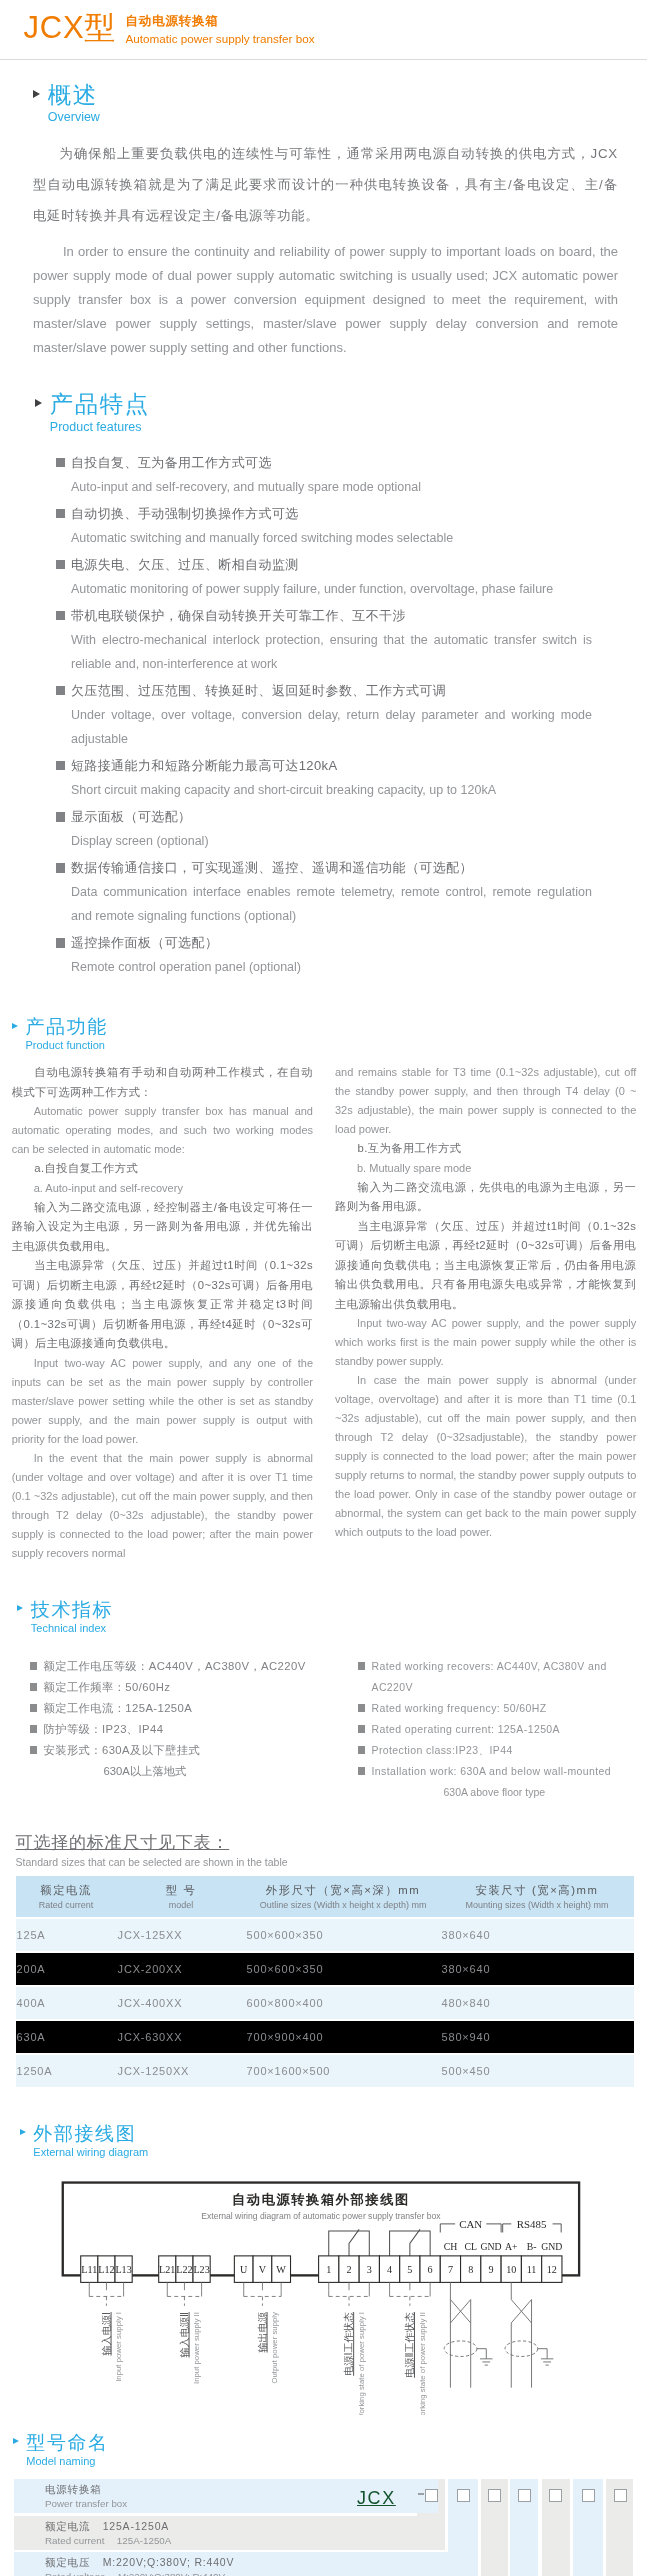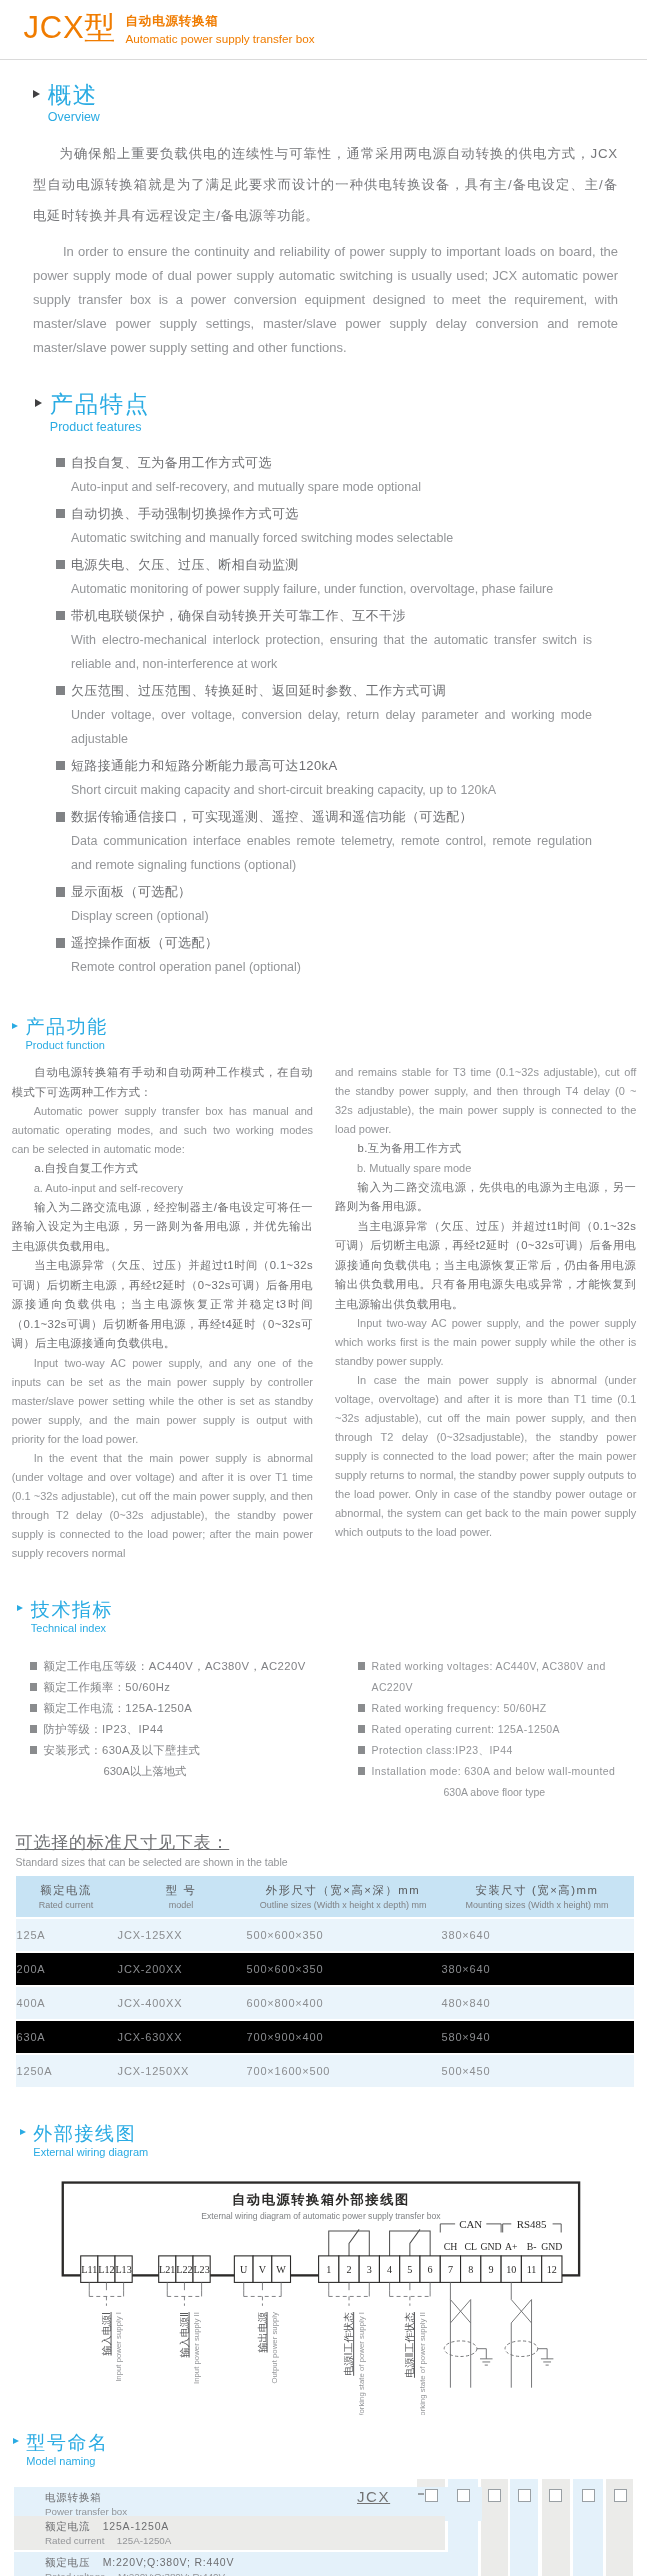--- a/index.html
+++ b/index.html
@@ -67,21 +67,21 @@
   
   .nam{margin:14px 0 0 12.5px;}
   .ndiag{position:relative;margin:12.5px 0 0 14px;width:620px;height:292px;}
   .nrow{position:absolute;left:0;height:34px;}
   .nstrip{position:absolute;top:0;}
   .nb{background:#e4f1fa;}
   .ng{background:#ebebe9;}
   .nrow .rcn{margin:3.9px 0 0.8px 31px;font-size:10.5px;color:#6d6e71;letter-spacing:0.8px;}
   .nrow .ren{margin:0 0 0 31px;font-size:9.8px;color:#939598;}
   .nrow .lab{margin-right:12.5px;}
-  .jcxline{position:absolute;top:9.4px;left:343px;font-size:15px;color:#737373;letter-spacing:1.6px;text-decoration:underline;}
+  .jcxline{position:absolute;top:9.4px;left:343px;font-size:18px;color:#14532d;letter-spacing:1.6px;text-decoration:underline;}
   .slot{position:absolute;top:10px;width:11px;height:11px;border:1.6px solid #9aa0a4;background:#fff;}
   .dash{position:absolute;top:14px;left:404px;width:6.2px;height:1.6px;background:#9aa0a4;}
 </style>
 </head>
 <body>
 
 <div class="page">
 
   <div class="hdr">
     <div class="model">JCX型</div>
@@ -150,30 +150,30 @@
       <div class="feat">
           <div class="cnl">
             <span class="sqb"></span>
             <span>短路接通能力和短路分断能力最高可达120kA</span>
           </div>
           <div class="en">Short circuit making capacity and short-circuit breaking capacity, up to 120kA</div>
         </div>
       <div class="feat">
           <div class="cnl">
             <span class="sqb"></span>
+            <span>显示面板（可选配）</span>
+          </div>
+          <div class="en">Display screen (optional)</div>
+        </div>
+      <div class="feat">
+          <div class="cnl">
+            <span class="sqb"></span>
             <span>数据传输通信接口，可实现遥测、遥控、遥调和遥信功能（可选配）</span>
           </div>
           <div class="en">Data communication interface enables remote telemetry, remote control, remote regulation and remote signaling functions (optional)</div>
-        </div>
-      <div class="feat">
-          <div class="cnl">
-            <span class="sqb"></span>
-            <span>显示面板（可选配）</span>
-          </div>
-          <div class="en">Display screen (optional)</div>
         </div>
       <div class="feat">
           <div class="cnl">
             <span class="sqb"></span>
             <span>遥控操作面板（可选配）</span>
           </div>
           <div class="en">Remote control operation panel (optional)</div>
         </div>
     </div>
   </div>
@@ -237,37 +237,37 @@
           </div>
         <div class="titem">
             <span class="sqb"></span>
             <span>安装形式：630A及以下壁挂式</span>
           </div>
         <div class="titem2">630A以上落地式</div>
       </div>
       <div class="tcol r">
         <div class="titem">
             <span class="sqb"></span>
-            <span>Rated working voltages: AC440V, AC380V and AC220V</span>
+            <span>Rated working recovers: AC440V, AC380V and AC220V</span>
           </div>
         <div class="titem">
             <span class="sqb"></span>
             <span>Rated working frequency: 50/60HZ</span>
           </div>
         <div class="titem">
             <span class="sqb"></span>
             <span>Rated operating current: 125A-1250A</span>
           </div>
         <div class="titem">
             <span class="sqb"></span>
             <span>Protection class:IP23、IP44</span>
           </div>
         <div class="titem">
             <span class="sqb"></span>
-            <span>Installation mode: 630A and below wall-mounted</span>
+            <span>Installation work: 630A and below wall-mounted</span>
           </div>
         <div class="titem2">630A above floor type</div>
       </div>
     </div>
   </div>
 
   <div class="note">
     <div class="ncn">可选择的标准尺寸见下表：</div>
     <div class="nen">Standard sizes that can be selected are shown in the table</div>
   </div>
@@ -490,21 +490,21 @@
   <div class="ndiag">
 
     <div class="nstrip ng" style="left:403px;width:28px;height:37px;"></div>
     <div class="nstrip nb" style="left:434px;width:30px;height:73px;"></div>
     <div class="nstrip ng" style="left:467px;width:26.5px;height:110px;"></div>
     <div class="nstrip nb" style="left:496px;width:28px;height:147px;"></div>
     <div class="nstrip ng" style="left:528px;width:28px;height:183px;"></div>
     <div class="nstrip nb" style="left:559px;width:30px;height:220px;"></div>
     <div class="nstrip ng" style="left:592px;width:27px;height:257px;"></div>
 
-    <div class="nrow nb" style="top:8px;width:468px;">
+    <div class="nrow nb" style="top:0;width:424px;">
       <div class="rcn">电源转换箱</div>
       <div class="ren">Power transfer box</div>
     </div>
     <div class="nrow ng" style="top:37px;width:431px;">
       <div class="rcn"><span class="lab">额定电流</span><span>125A-1250A</span></div>
       <div class="ren"><span class="lab">Rated current</span><span>125A-1250A</span></div>
     </div>
     <div class="nrow nb" style="top:73px;width:464px;">
       <div class="rcn"><span class="lab">额定电压</span><span>M:220V;Q:380V; R:440V</span></div>
       <div class="ren"><span class="lab">Rated voltage</span><span>M:220V;Q:380V; R:440V</span></div>

